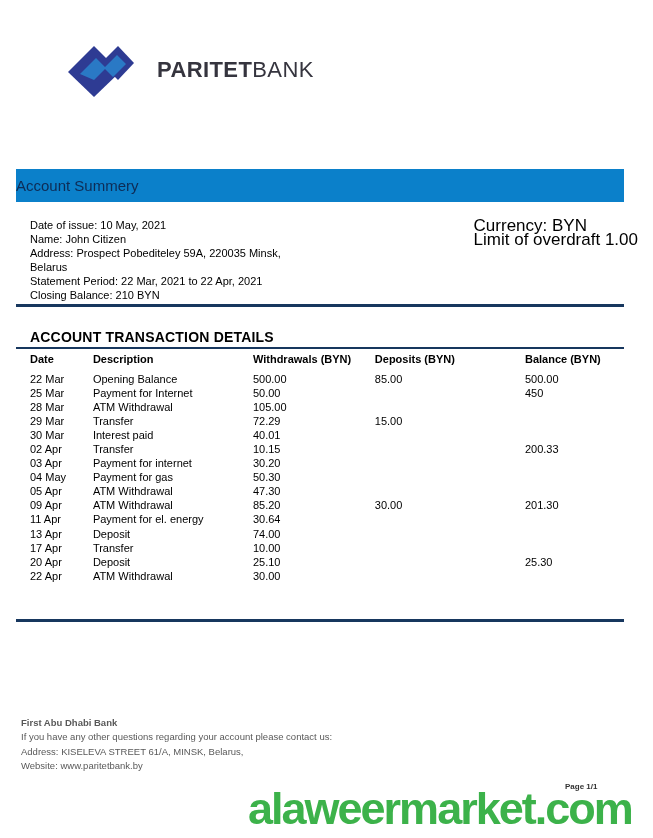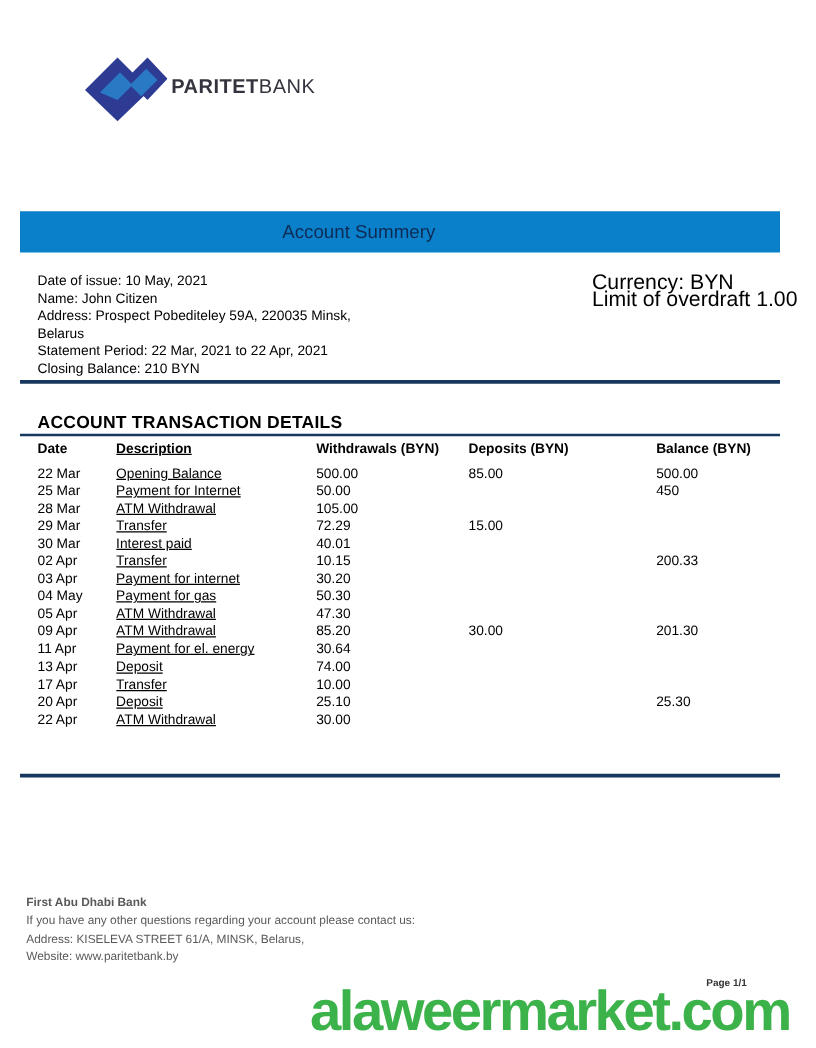--- a/index.html
+++ b/index.html
@@ -4,29 +4,29 @@
 <style>
   html,body { margin:0; padding:0; background:#ffffff; }
   .page {
     position:relative; width:653px; height:838px; overflow:hidden;
     background:#fff; font-family:"Liberation Sans", sans-serif; color:#000;
   }
 
   
   .logo { position:absolute; left:68px; top:43px; display:flex; align-items:center; }
   .logo-icon { width:66px; height:54px; display:block; }
-  .logo-text { margin-left:3px; font-size:16px; letter-spacing:0.4px; color:var(--logo-text,#35343e); white-space:nowrap; }
+  .logo-text { margin-left:23px; font-size:22px; letter-spacing:0.4px; color:var(--logo-text,#35343e); white-space:nowrap; }
   .logo-text .b1 { font-weight:700; }
   .logo-text .b2 { font-weight:400; }
 
   
   .title-bar {
     position:absolute; left:16px; top:169px; width:608px; height:33px;
     background:var(--bar-blue,#0b80ca);
-    display:flex; align-items:center; justify-content:center;
+    display:flex; align-items:center; justify-content:flex-start;
     padding-right:66px; box-sizing:border-box;
   }
   .title-bar .title { font-size:15px; color:var(--bar-text,#0e2b55); }
 
   
   .summary-left { position:absolute; left:30px; top:219px; width:286px; font-size:11px; line-height:13.9px; }
   .summary-left .lbl { font-weight:400; }
   .summary-right { position:absolute; right:15px; top:219px; font-size:17px; line-height:13.9px; }
 
   .rule { position:absolute; left:16px; width:608px; background:var(--line-navy,#17375e); }
@@ -36,21 +36,21 @@
 
   
   .tx-heading { position:absolute; left:30px; top:329px; font-size:14px; font-weight:700; letter-spacing:0.2px; }
   .tx-table { position:absolute; left:30px; top:353px; width:594px; font-size:11px; }
   .thead, .trow { display:flex; }
   .thead { font-weight:700; height:14px; }
   .tbody { margin-top:5px; }
   .trow { line-height:14.05px; }
   .tcell { overflow:hidden; white-space:nowrap; }
   .c-date        { width:66px; }
-  .c-description { width:168px;text-decoration:underline; }
+  .c-description { width:168px; }
   .c-withdrawals { width:128px; }
   .c-deposits    { width:124px; }
   .c-balance     { width:104px;padding-left:32px; }
 
   
   .footer { position:absolute; left:21px; top:716px; font-size:9.5px; line-height:14.3px; color:var(--footer-gray,#595959); }
   .footer .bank { font-weight:700; }
 
   
   .watermark {

